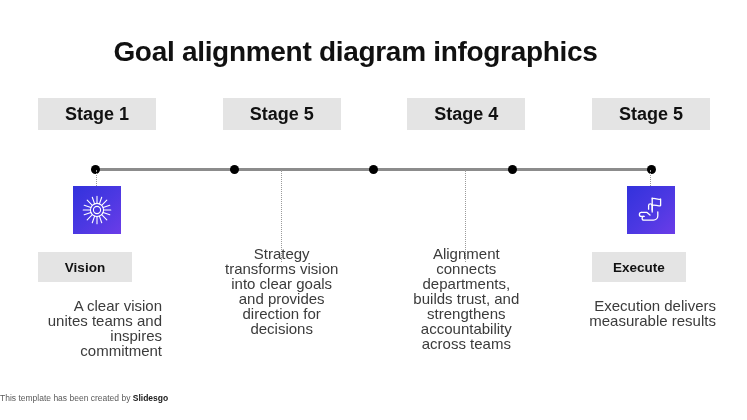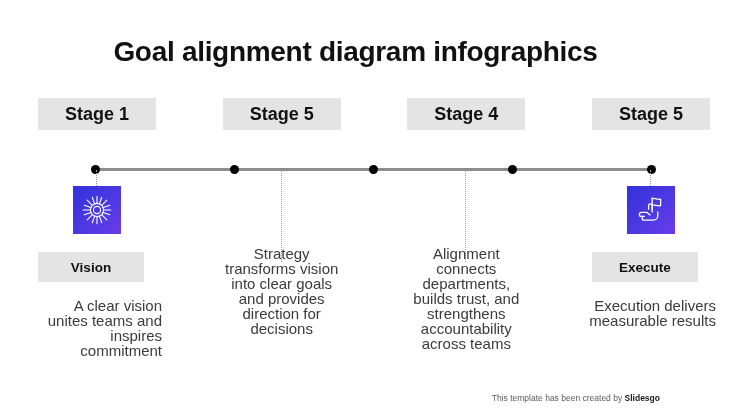--- a/index.html
+++ b/index.html
@@ -95,21 +95,21 @@
     align-items: center;
     justify-content: center;
   }
   .icon-sq svg { display: block; }
 
   
   .label-box {
     position: absolute;
     top: 154px;
     left: 0;
-    width: 106px;
+    width: 94px;
     height: 30px;
     background: #e4e4e4;
     display: flex;
     align-items: center;
     justify-content: center;
     font-size: 13.5px;
     font-weight: bold;
     color: #111111;
   }
 
@@ -124,21 +124,21 @@
   }
   .desc.with-box { top: 200px; text-align: right; }
   .desc.no-box   { top: 148px; }
 
   
   .footer {
     position: absolute;
     bottom: 17px;
     left: 0;
     width: 660px;
-    text-align: right;
+    text-align: left;
     font-size: 8.5px;
     color: #5a5a5a;
   }
   .footer b { color: #1a1a1a; }
 </style>
 </head>
 <body>
 
 <div class="page-title">Goal alignment diagram infographics</div>
 

